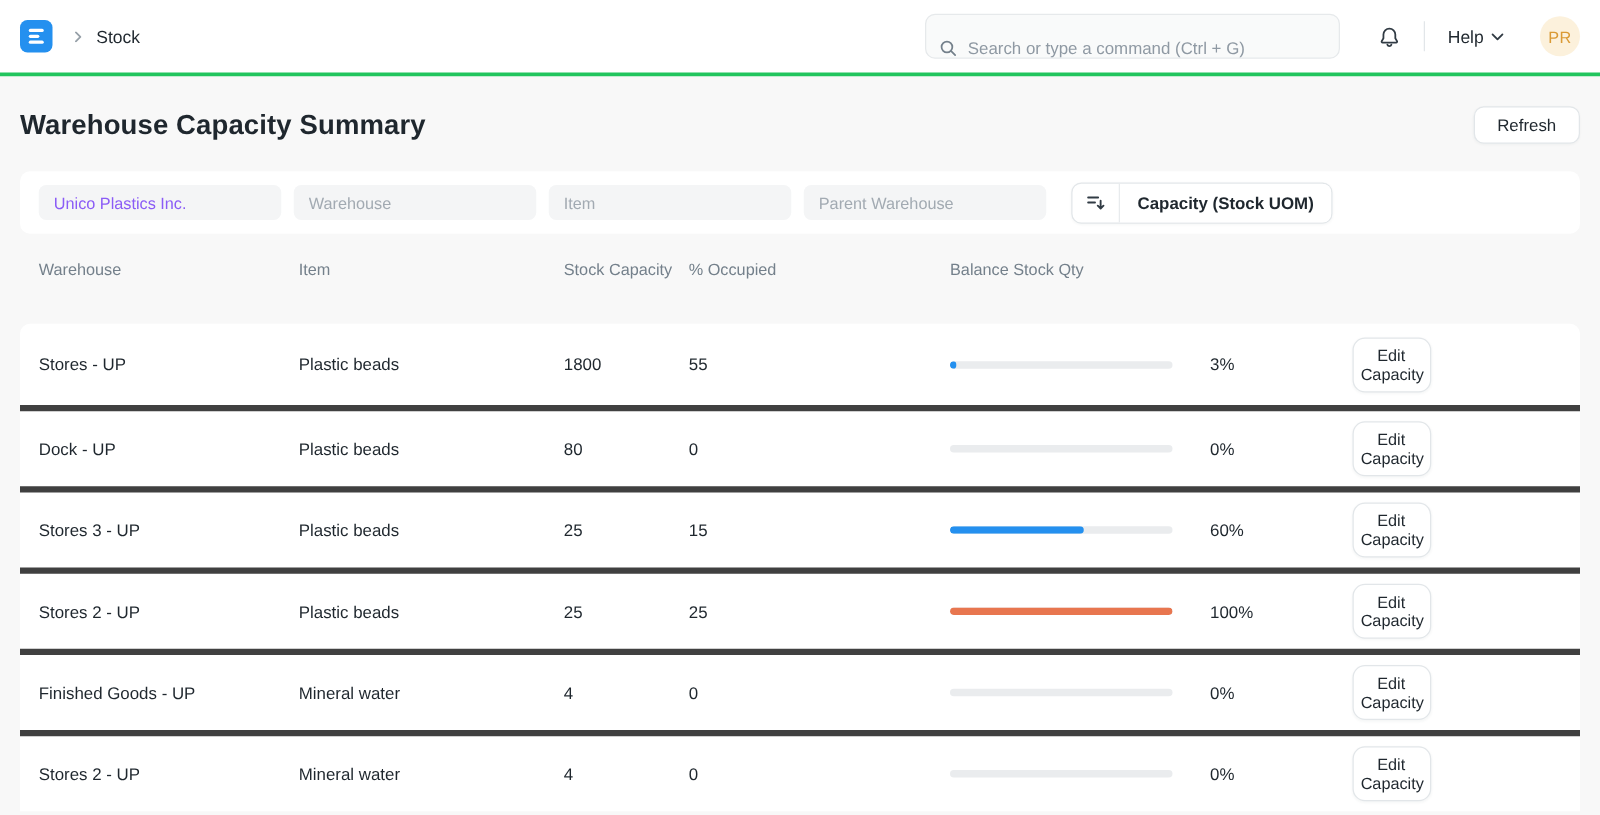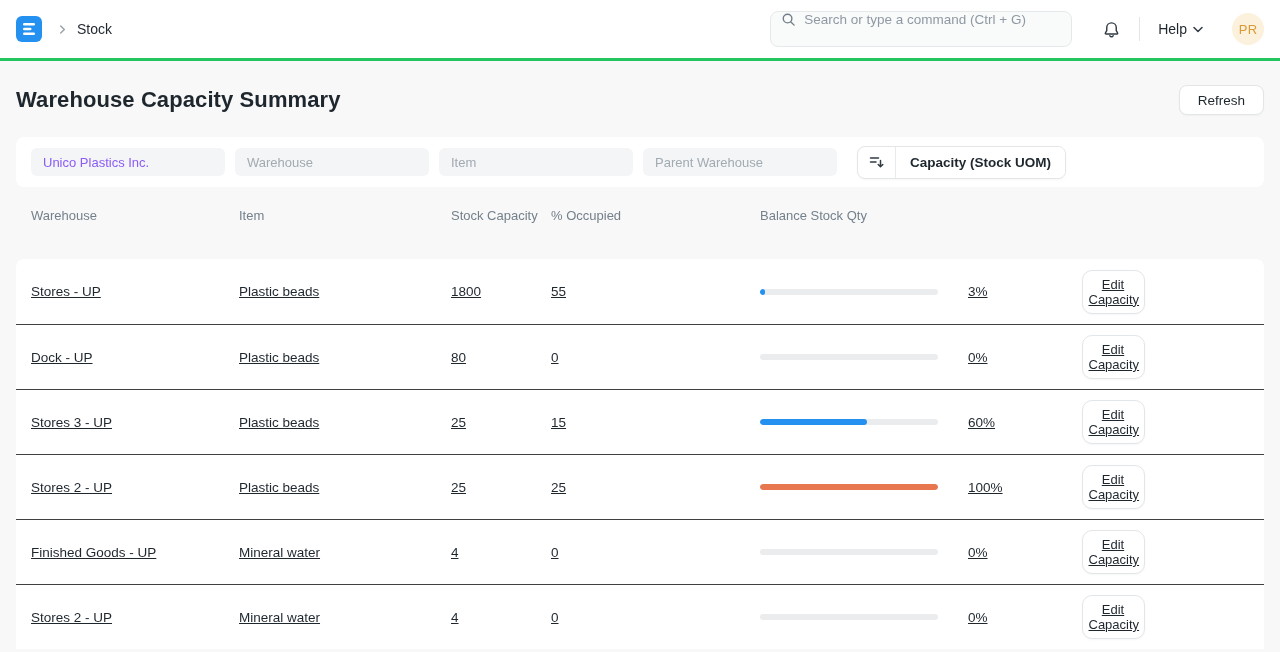--- a/index.html
+++ b/index.html
@@ -17,22 +17,22 @@
     display:flex; align-items:center; padding:0 16px;
   }
   .logo {
     width:26px; height:26px; border-radius:6px; background:#2490ef;
     display:flex; align-items:center; justify-content:center; cursor:pointer;
   }
   .crumb-chevron { margin:0 10px 0 16px; display:flex; align-items:center; color:#98a1a9; }
   .crumb { font-size:14px; color:#1f272e; cursor:pointer; }
   .nav-right { margin-left:auto; display:flex; align-items:center; }
   .searchbar {
-    width:302px; height:36px; background:#f9fafa; border:1px solid #e6e9eb;
-    border-radius:8px; display:flex; align-items:flex-start; padding:0 10px; gap:8px;
+    width:332px; height:36px; background:#f9fafa; border:1px solid #e6e9eb;
+    border-radius:8px; display:flex; align-items:flex-end; padding:0 10px; gap:8px;
     cursor:text;
   }
   .searchbar input {
     border:none; outline:none; background:transparent; flex:1;
     font-family:"Liberation Sans", sans-serif; font-size:13.5px; color:#1f272e;
   }
   .searchbar input::placeholder { color:#8f99a3; }
   .icon-btn { display:flex; align-items:center; justify-content:center; cursor:pointer; color:#313b44; }
   .bell { margin-left:30px; }
   .nav-divider { width:1px; height:24px; background:#e2e6e9; margin:0 18px; }
@@ -87,25 +87,25 @@
     display:grid;
     grid-template-columns:208px 212px 100px 209px 178px 100px 150px;
   }
   .table-header {
     margin:0 16px; padding:20px 15px 0 15px; height:72px;
   }
   .table-header .th {
     font-size:13px; color:#74808b; padding-right:12px; line-height:18px;
   }
   .table-body {
-    margin:0 16px; background:#fff; border-radius:8px 8px 0 0;text-decoration:underline;
+    margin:0 16px; background:#fff; border-radius:8px 8px 0 0;
   }
   .trow {
     height:65px; align-items:center; padding:0 15px;
-    border-top:1px solid #404040;
+    border-top:5px solid #404040;
   }
   .trow:first-child { border-top:none; }
   .td { font-size:13.5px; color:#1f272e; padding-right:12px; }
   .bar-cell { display:flex; align-items:center; }
   .bar-track {
     width:178px; height:6px; border-radius:3px; background:#eaecee; overflow:hidden;
   }
   .bar-fill { height:6px; border-radius:3px; }
   .pct-cell { padding-left:30px; }
   .edit-cell { display:flex; justify-content:center; }

